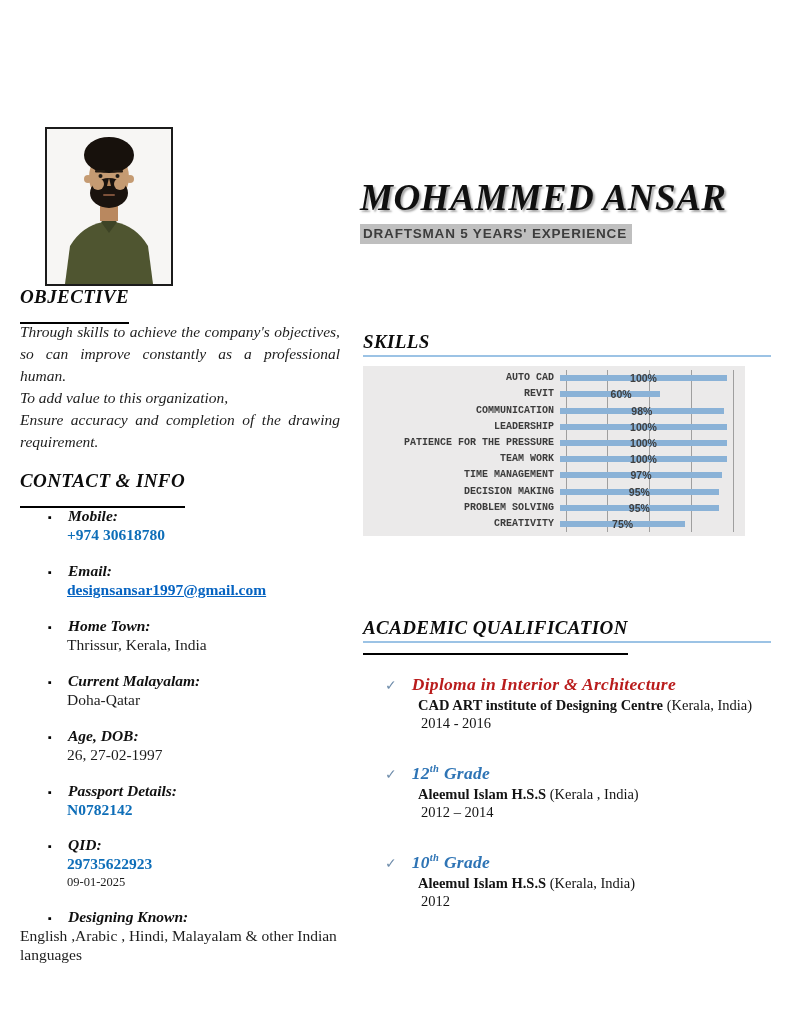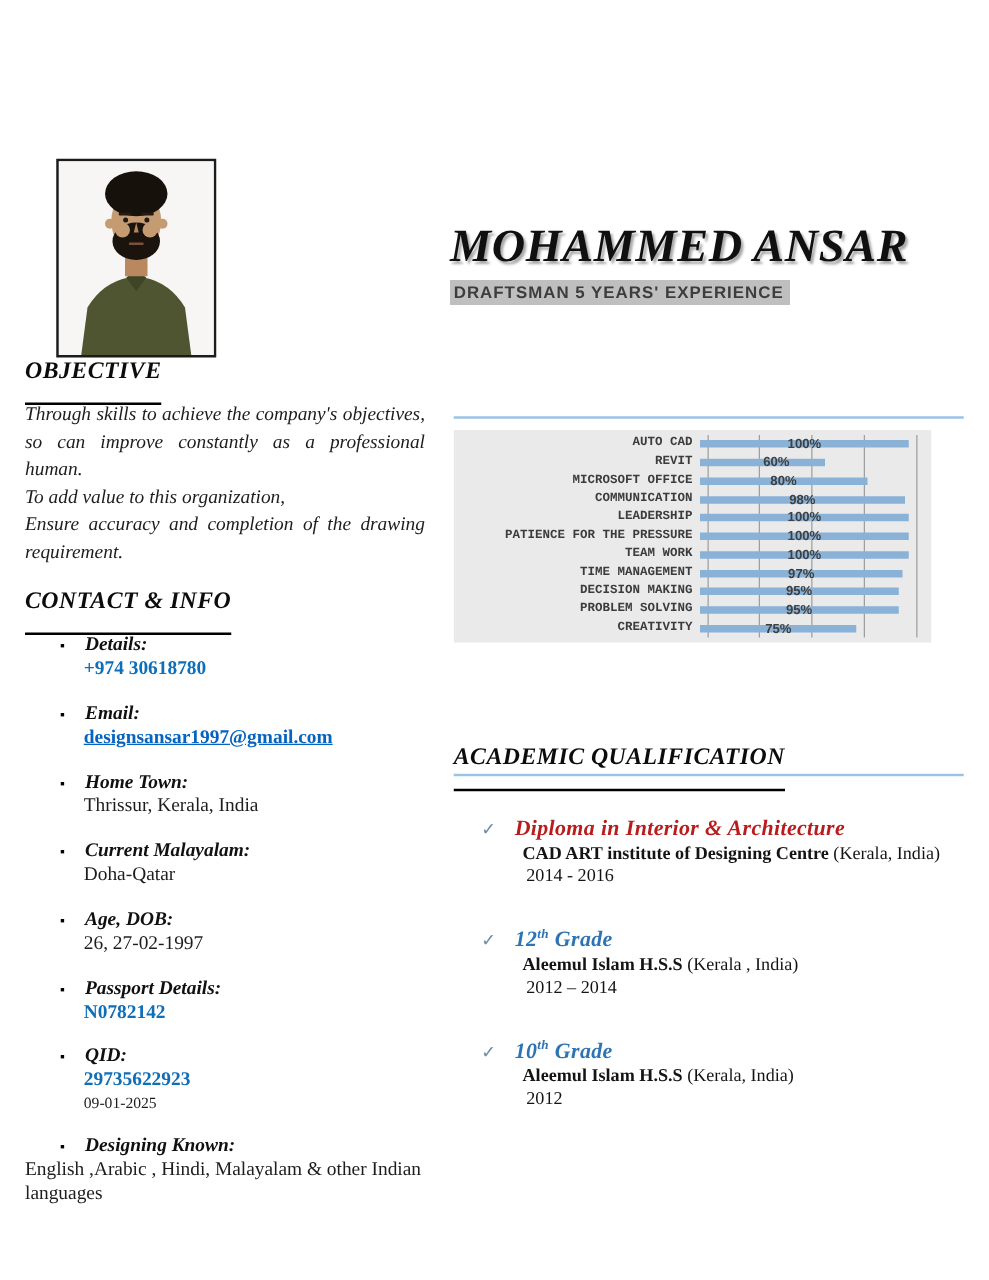--- a/index.html
+++ b/index.html
@@ -102,21 +102,21 @@
         <p class="obj-p">Through skills to achieve the company's objectives, so can improve constantly as a professional human.</p>
         <p class="obj-p">To add value to this organization,</p>
         <p class="obj-p">Ensure accuracy and completion of the drawing requirement.</p>
       </div>
 
     <h2 class="sec contact-head"><span class="u">CONTACT &amp; INFO</span></h2>
     <div class="contact-list">
         <div class="contact-item">
           <div class="ci-labelrow">
             <span class="bullet">▪</span>
-            <span class="ci-label">Details:</span>
+            <span class="ci-label">Mobile:</span>
           </div>
           <div class="ci-line val-blue">+974 30618780</div>
         </div>
         <div class="contact-item">
           <div class="ci-labelrow">
             <span class="bullet">▪</span>
             <span class="ci-label">Email:</span>
           </div>
           <div class="ci-line link"><a>designsansar1997@gmail.com</a></div>
         </div>
@@ -160,20 +160,21 @@
           <div class="ci-labelrow">
             <span class="bullet">▪</span>
             <span class="ci-label">Designing Known:</span>
           </div>
           <div class="ci-line flush">English ,Arabic , Hindi, Malayalam &amp; other Indian languages</div>
         </div>
       </div>
   </div>
 
   <div class="right-col">
+    <h2 class="sec"><span>SKILLS</span></h2>
     <div class="blue-rule" style="background: rgb(156, 195, 229);"></div>
 
     <div class="chart" style="background: rgb(235, 234, 234);">
       <div class="gridlayer">
           <div class="gridline" style="left: calc(0% - 0.5px); background: rgb(159, 159, 159);"></div>
           <div class="gridline" style="left: calc(25% - 0.5px); background: rgb(159, 159, 159);"></div>
           <div class="gridline" style="left: calc(50% - 0.5px); background: rgb(159, 159, 159);"></div>
           <div class="gridline" style="left: calc(75% - 0.5px); background: rgb(159, 159, 159);"></div>
           <div class="gridline" style="left: calc(100% - 0.5px); background: rgb(159, 159, 159);"></div>
         </div>
@@ -186,27 +187,20 @@
             </div>
           </div>
           <div class="crow">
             <div class="cat">REVIT</div>
             <div class="track">
               <div class="bar" style="width: 60%; background: rgb(138, 178, 215);"></div>
               <span class="dlabel" style="left: 30%; padding-left: 22px;">60%</span>
             </div>
           </div>
           <div class="crow">
-            <div class="cat">MICROSOFT OFFICE</div>
-            <div class="track">
-              <div class="bar" style="width: 80%; background: rgb(138, 178, 215);"></div>
-              <span class="dlabel" style="left: 40%;">80%</span>
-            </div>
-          </div>
-          <div class="crow">
             <div class="cat">COMMUNICATION</div>
             <div class="track">
               <div class="bar" style="width: 98%; background: rgb(138, 178, 215);"></div>
               <span class="dlabel" style="left: 49%;">98%</span>
             </div>
           </div>
           <div class="crow">
             <div class="cat">LEADERSHIP</div>
             <div class="track">
               <div class="bar" style="width: 100%; background: rgb(138, 178, 215);"></div>

